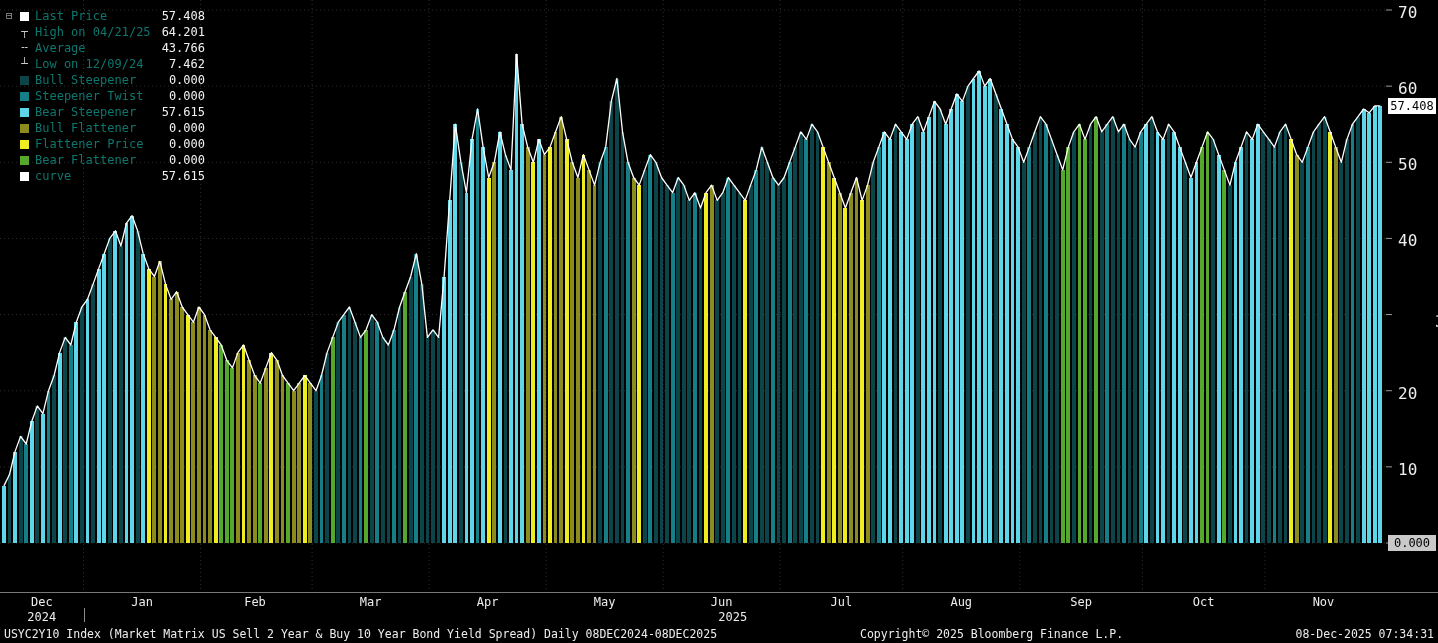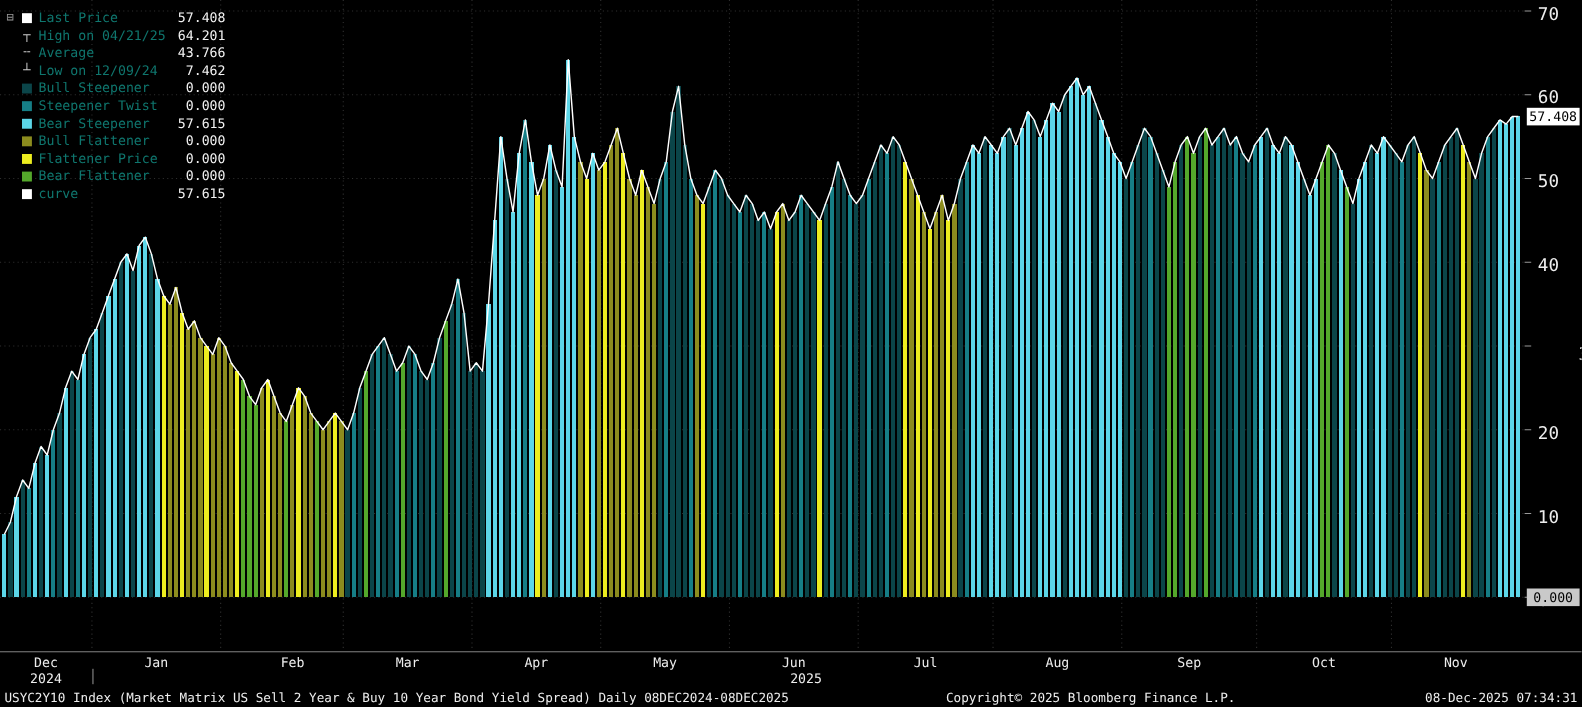--- a/index.html
+++ b/index.html
@@ -403,21 +403,21 @@
       <div class="ytick" style="top: 312px; margin-left: 37px;">30</div>
       <div class="ytick" style="top: 383.714px;">20</div>
       <div class="ytick" style="top: 459.857px;">10</div>
       <div class="ytick" style="top: 536px;">0</div>
     </div>
 
   <div id="axis-line"></div>
   <div id="month-axis">
       <span class="month-label" style="left: 41.7944px;">Dec</span>
       <span class="month-label" style="left: 142.101px;">Jan</span>
-      <span class="month-label" style="left: 266px;">Feb</span>
+      <span class="month-label" style="left: 255px;">Feb</span>
       <span class="month-label" style="left: 370.577px;">Mar</span>
       <span class="month-label" style="left: 487.601px;">Apr</span>
       <span class="month-label" style="left: 604.625px;">May</span>
       <span class="month-label" style="left: 721.649px;">Jun</span>
       <span class="month-label" style="left: 841.46px;">Jul</span>
       <span class="month-label" style="left: 961.27px;">Aug</span>
       <span class="month-label" style="left: 1081.08px;">Sep</span>
       <span class="month-label" style="left: 1203.68px;">Oct</span>
       <span class="month-label" style="left: 1323.49px;">Nov</span>
     </div>

